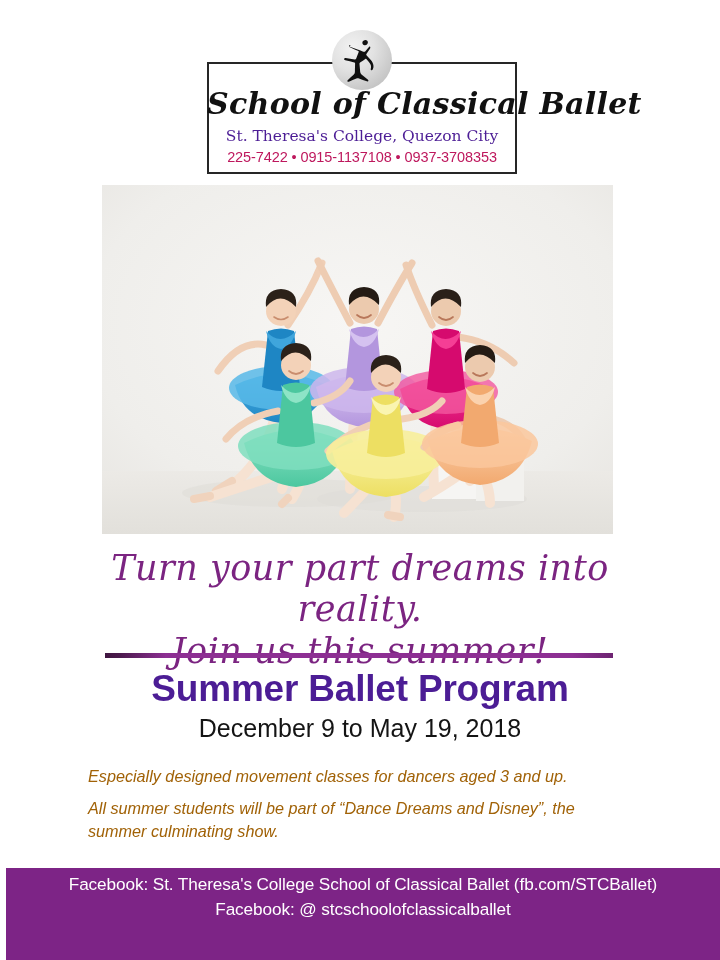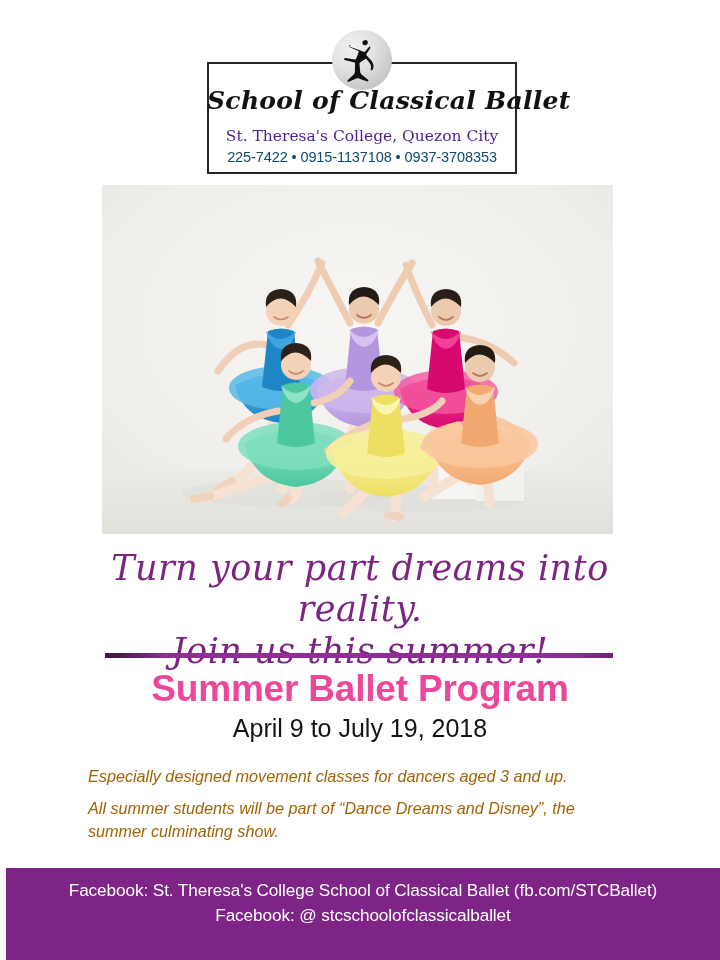--- a/index.html
+++ b/index.html
@@ -63,21 +63,21 @@
   }
   .logo-script {
     position: absolute;
     left: 0;
     top: 56px;
     width: 310px;
     text-align: center;
     font-family: "DejaVu Serif", serif;
     font-style: italic;
     font-weight: bold;
-    font-size: 25px;
+    font-size: 30px;
     letter-spacing: 0.3px;
     color: #111111;
     white-space: nowrap;
   }
   .logo-sub1 {
     position: absolute;
     left: 0;
     top: 97px;
     width: 310px;
     text-align: center;
@@ -88,21 +88,21 @@
   }
   .logo-sub2 {
     position: absolute;
     left: 0;
     top: 119px;
     width: 310px;
     text-align: center;
     font-family: "Liberation Sans", sans-serif;
     font-size: 14.5px;
     letter-spacing: -0.1px;
-    color: #0c4a6e;
+    color: #be185d;
     white-space: nowrap;
   }
 
   
   .photo {
     position: absolute;
     left: 102px;
     top: 185px;
     width: 511px;
     height: 349px;
@@ -139,21 +139,21 @@
   
   .program-title {
     position: absolute;
     left: 0;
     top: 668px;
     width: 720px;
     text-align: center;
     font-size: 37px;
     font-weight: bold;
     letter-spacing: -0.2px;
-    color: #ec4899;
+    color: #4c1d95;
   }
   .program-dates {
     position: absolute;
     left: 0;
     top: 714px;
     width: 720px;
     text-align: center;
     font-size: 25px;
     color: #141414;
   }
@@ -182,21 +182,21 @@
     background: #7D2486;
   }
   .footer-line {
     width: 100%;
     text-align: center;
     color: #ffffff;
     font-size: 17.2px;
     letter-spacing: -0.1px;
     white-space: nowrap;
   }
-  .footer-line-1 { padding-top: 12px; }
+  .footer-line-1 { padding-top: 6px; }
   .footer-line-2 { padding-top: 4px; }
 </style>
 </head>
 <body>
 
 <div class="logo-block">
   <div class="logo-frame">
     <div class="logo-frame-notch"></div>
   </div>
   <div class="logo-emblem">
@@ -360,21 +360,21 @@
 </div>
 
 <div class="tagline">
   <div class="tagline-l1">Turn your part dreams into reality.</div>
   <div class="tagline-l2">Join us this summer!</div>
 </div>
 
 <div class="divider"></div>
 
 <div class="program-title">Summer Ballet Program</div>
-<div class="program-dates">April 9 to July 19, 2018</div>
+<div class="program-dates">December 9 to May 19, 2018</div>
 
 <div class="body-copy">
   <p>Especially designed movement classes for dancers aged 3 and up.</p>
   <p>All summer students will be part of “Dance Dreams and Disney”, the summer culminating show.</p>
 </div>
 
 <div class="footer-banner">
   <div class="footer-line footer-line-1">Facebook: St. Theresa's College School of Classical Ballet (fb.com/STCBallet)</div>
   <div class="footer-line footer-line-2">Facebook: @ stcschoolofclassicalballet</div>
 </div>

